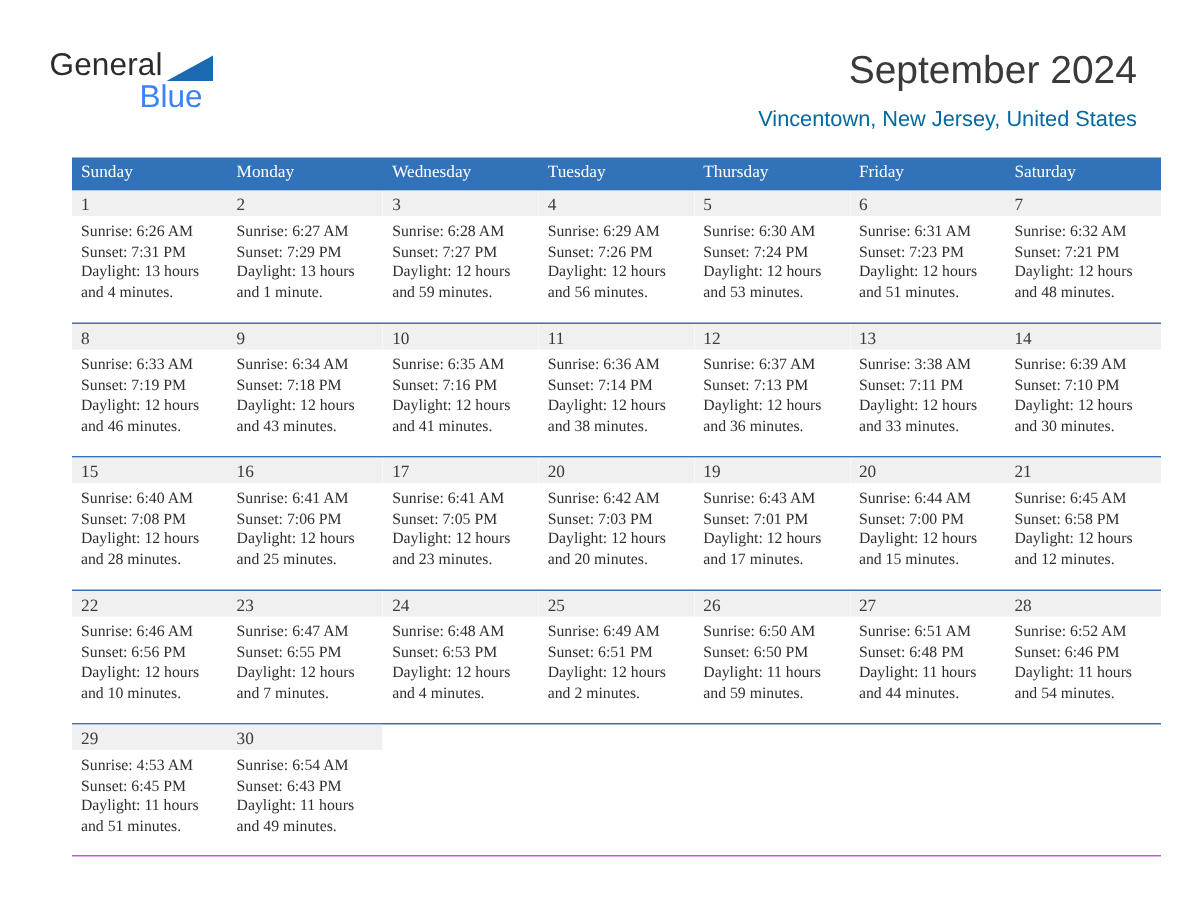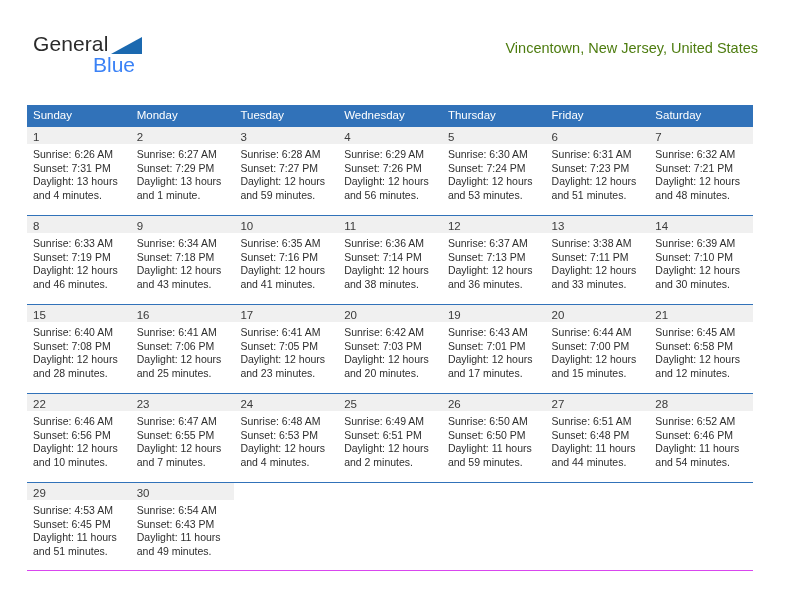--- a/index.html
+++ b/index.html
@@ -72,32 +72,33 @@
   .cal-title {
     font-size: 26px;
     color: #3a3a3a;
     line-height: 32px;
     white-space: nowrap;
     font-weight: normal;
     margin: 0;
   }
   .cal-subtitle {
     font-size: 14.5px;
-    color: #4d7c0f;
+    color: #0369a1;
     line-height: 20px;
     margin-top: 8px;
     white-space: nowrap;
   }
 
   
   .calendar {
     position: absolute;
-    left: 27px;
+    left: 48px;
     top: 105px;
     width: 726px;
+    font-family: Liberation Serif, serif;
   }
   .weekday-row {
     display: flex;
     width: 726px;
     background: #3172b9;
     height: 21px;
   }
   .weekday-cell {
     flex: 1 1 0;
     color: #ffffff;
@@ -157,32 +158,33 @@
 
   <div class="header">
 
     <div class="logo">
       <span class="logo-general">General</span>
       <span class="logo-triangle"></span>
       <span class="logo-blue">Blue</span>
     </div>
 
     <div class="title-block">
+      <h1 class="cal-title">September 2024</h1>
       <div class="cal-subtitle">Vincentown, New Jersey, United States</div>
     </div>
 
   </div>
 
   <div class="calendar">
 
     <div class="weekday-row">
       <div class="weekday-cell">Sunday</div>
       <div class="weekday-cell">Monday</div>
+      <div class="weekday-cell">Wednesday</div>
       <div class="weekday-cell">Tuesday</div>
-      <div class="weekday-cell">Wednesday</div>
       <div class="weekday-cell">Thursday</div>
       <div class="weekday-cell">Friday</div>
       <div class="weekday-cell">Saturday</div>
     </div>
 
     <div class="week-row">
       <div class="day-cell">
         <div class="day-number-band"><span class="day-number">1</span></div>
         <div class="day-info">
           <div>Sunrise: 6:26 AM</div>

